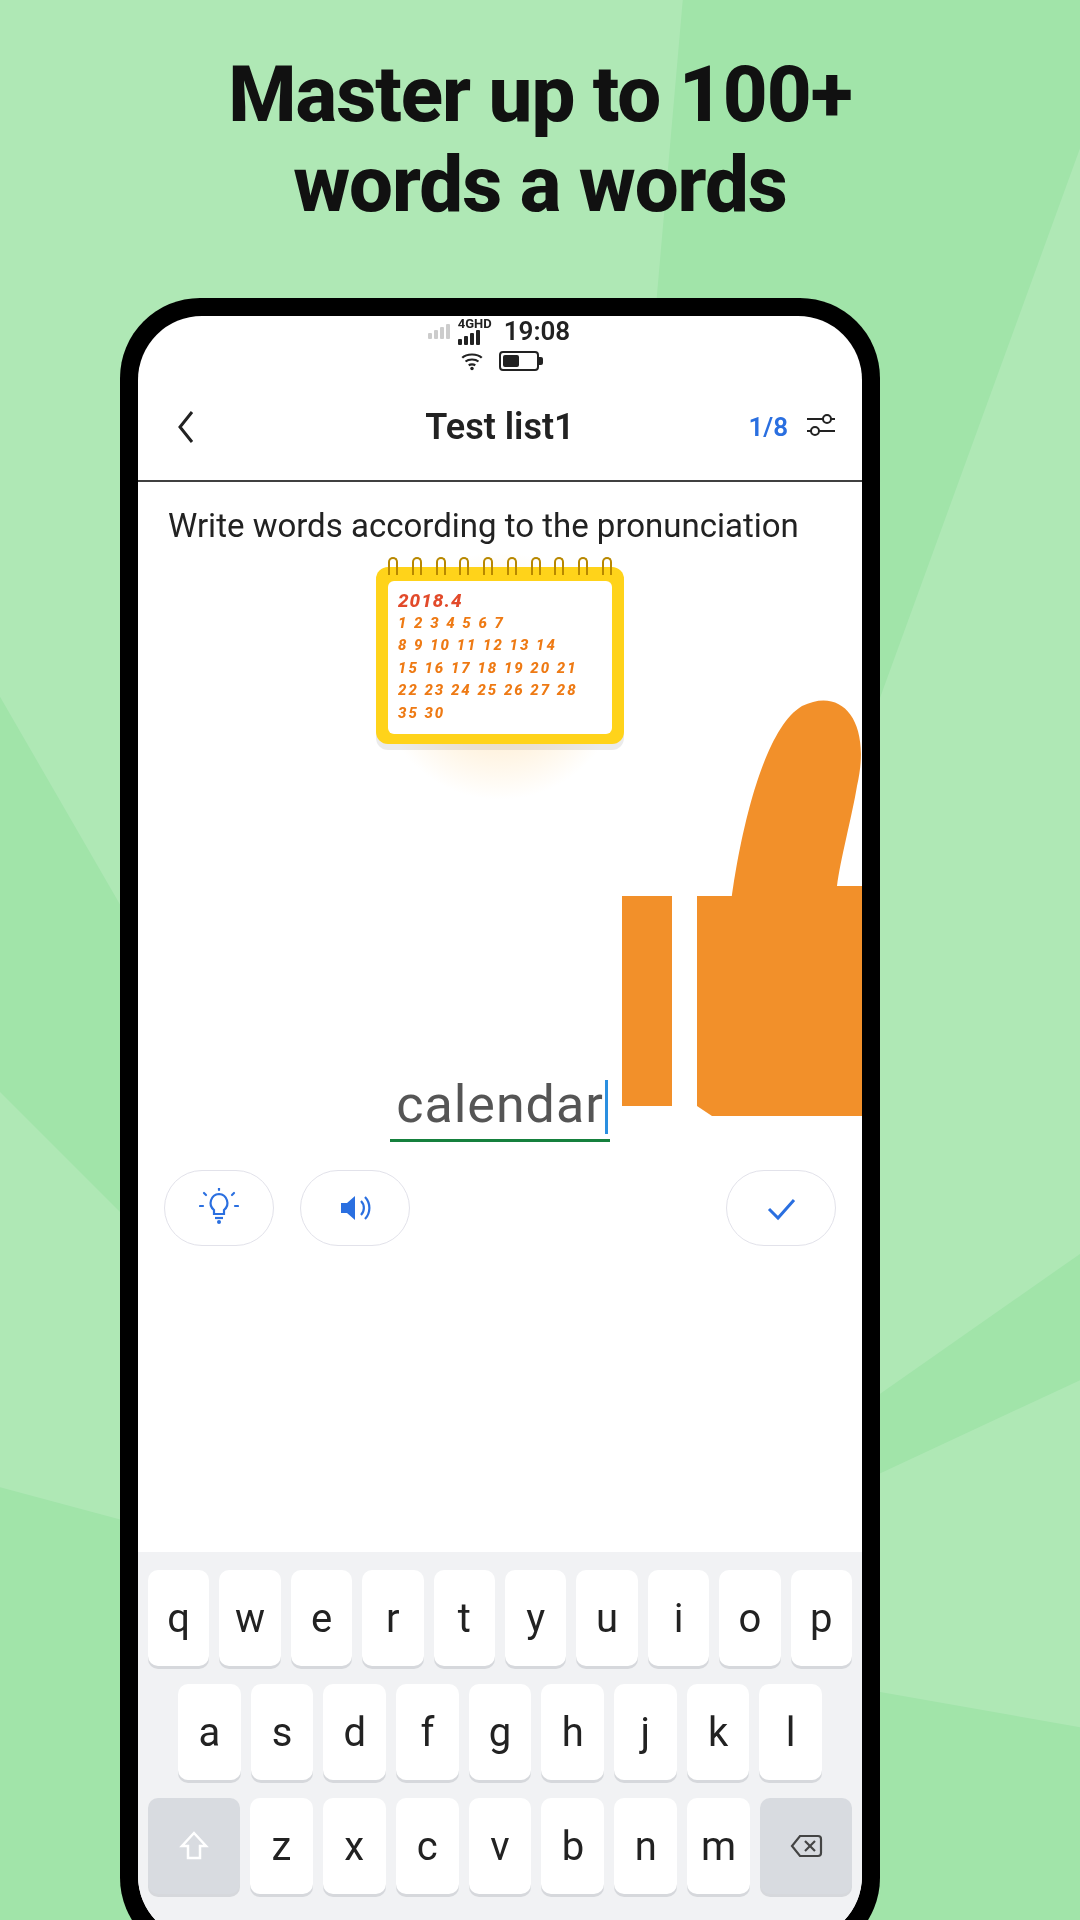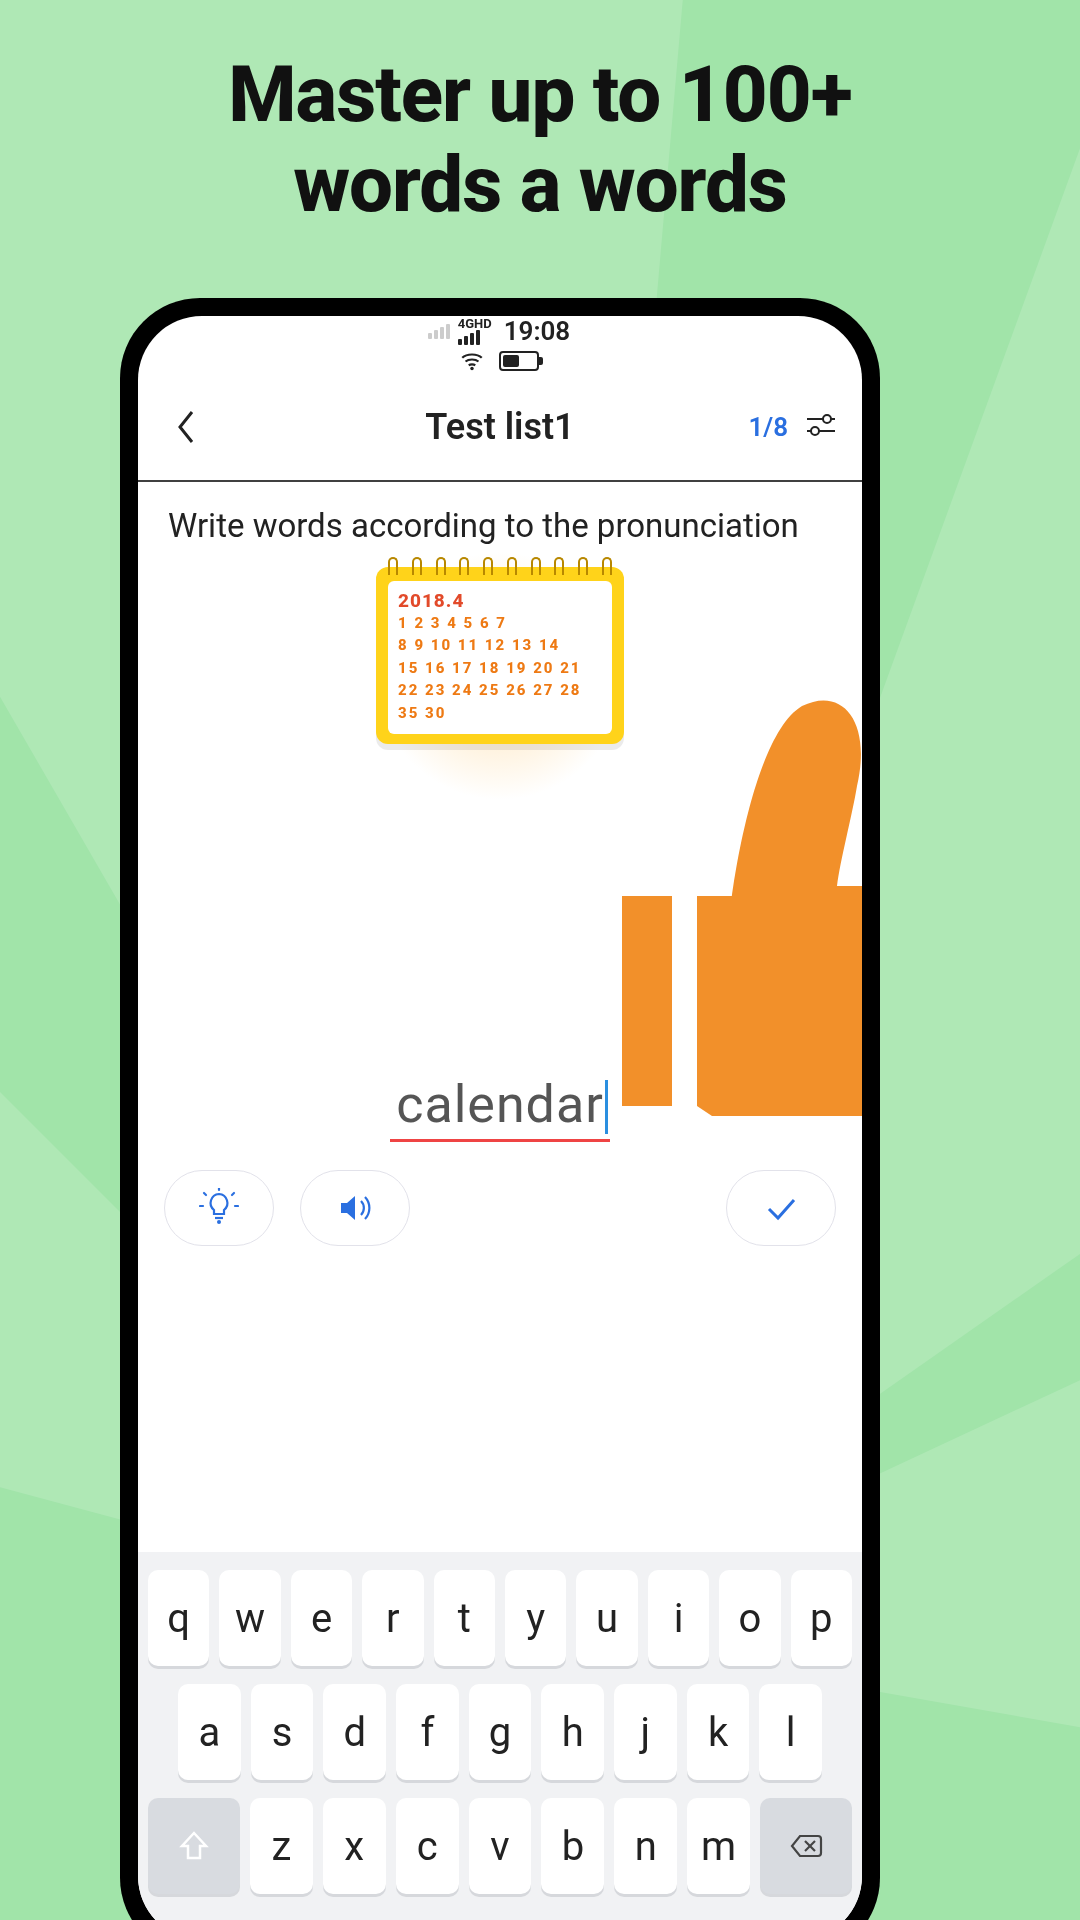--- a/index.html
+++ b/index.html
@@ -133,20 +133,21 @@
     border-radius:50%;
     top:-16px;
   }
   .calendar{
     position:relative;
     width:248px;
     background:#ffd31a;
     border-radius:12px;
     padding:14px 12px 10px 12px;
     box-shadow:0 6px 0 rgba(0,0,0,0.08);
+    font-style:italic;
   }
   .rings{
     position:absolute; top:-10px; left:12px; right:12px;
     display:flex; justify-content:space-between;
   }
   .rings span{
     width:10px; height:18px; border:2px solid #b88800; border-bottom:none;
     border-radius:8px 8px 0 0; background:#fff0;
   }
   .cal-inner{
@@ -175,21 +176,21 @@
     top:758px;
     left:0; right:0;
     display:flex; flex-direction:column; align-items:center;
   }
   .answer{
     position:relative;
     font-size:52px;
     color:#555;
     letter-spacing:1px;
     padding:0 6px 4px 6px;
-    border-bottom:3px solid #ef4444;
+    border-bottom:3px solid #15803d;
   }
   .caret{
     position:absolute;
     right:2px; top:6px;
     width:3px; height:54px;
     background:#2a8fe0;
     animation: blink 1s step-start infinite;
   }
   @keyframes blink { 50%{opacity:0;} }
 

